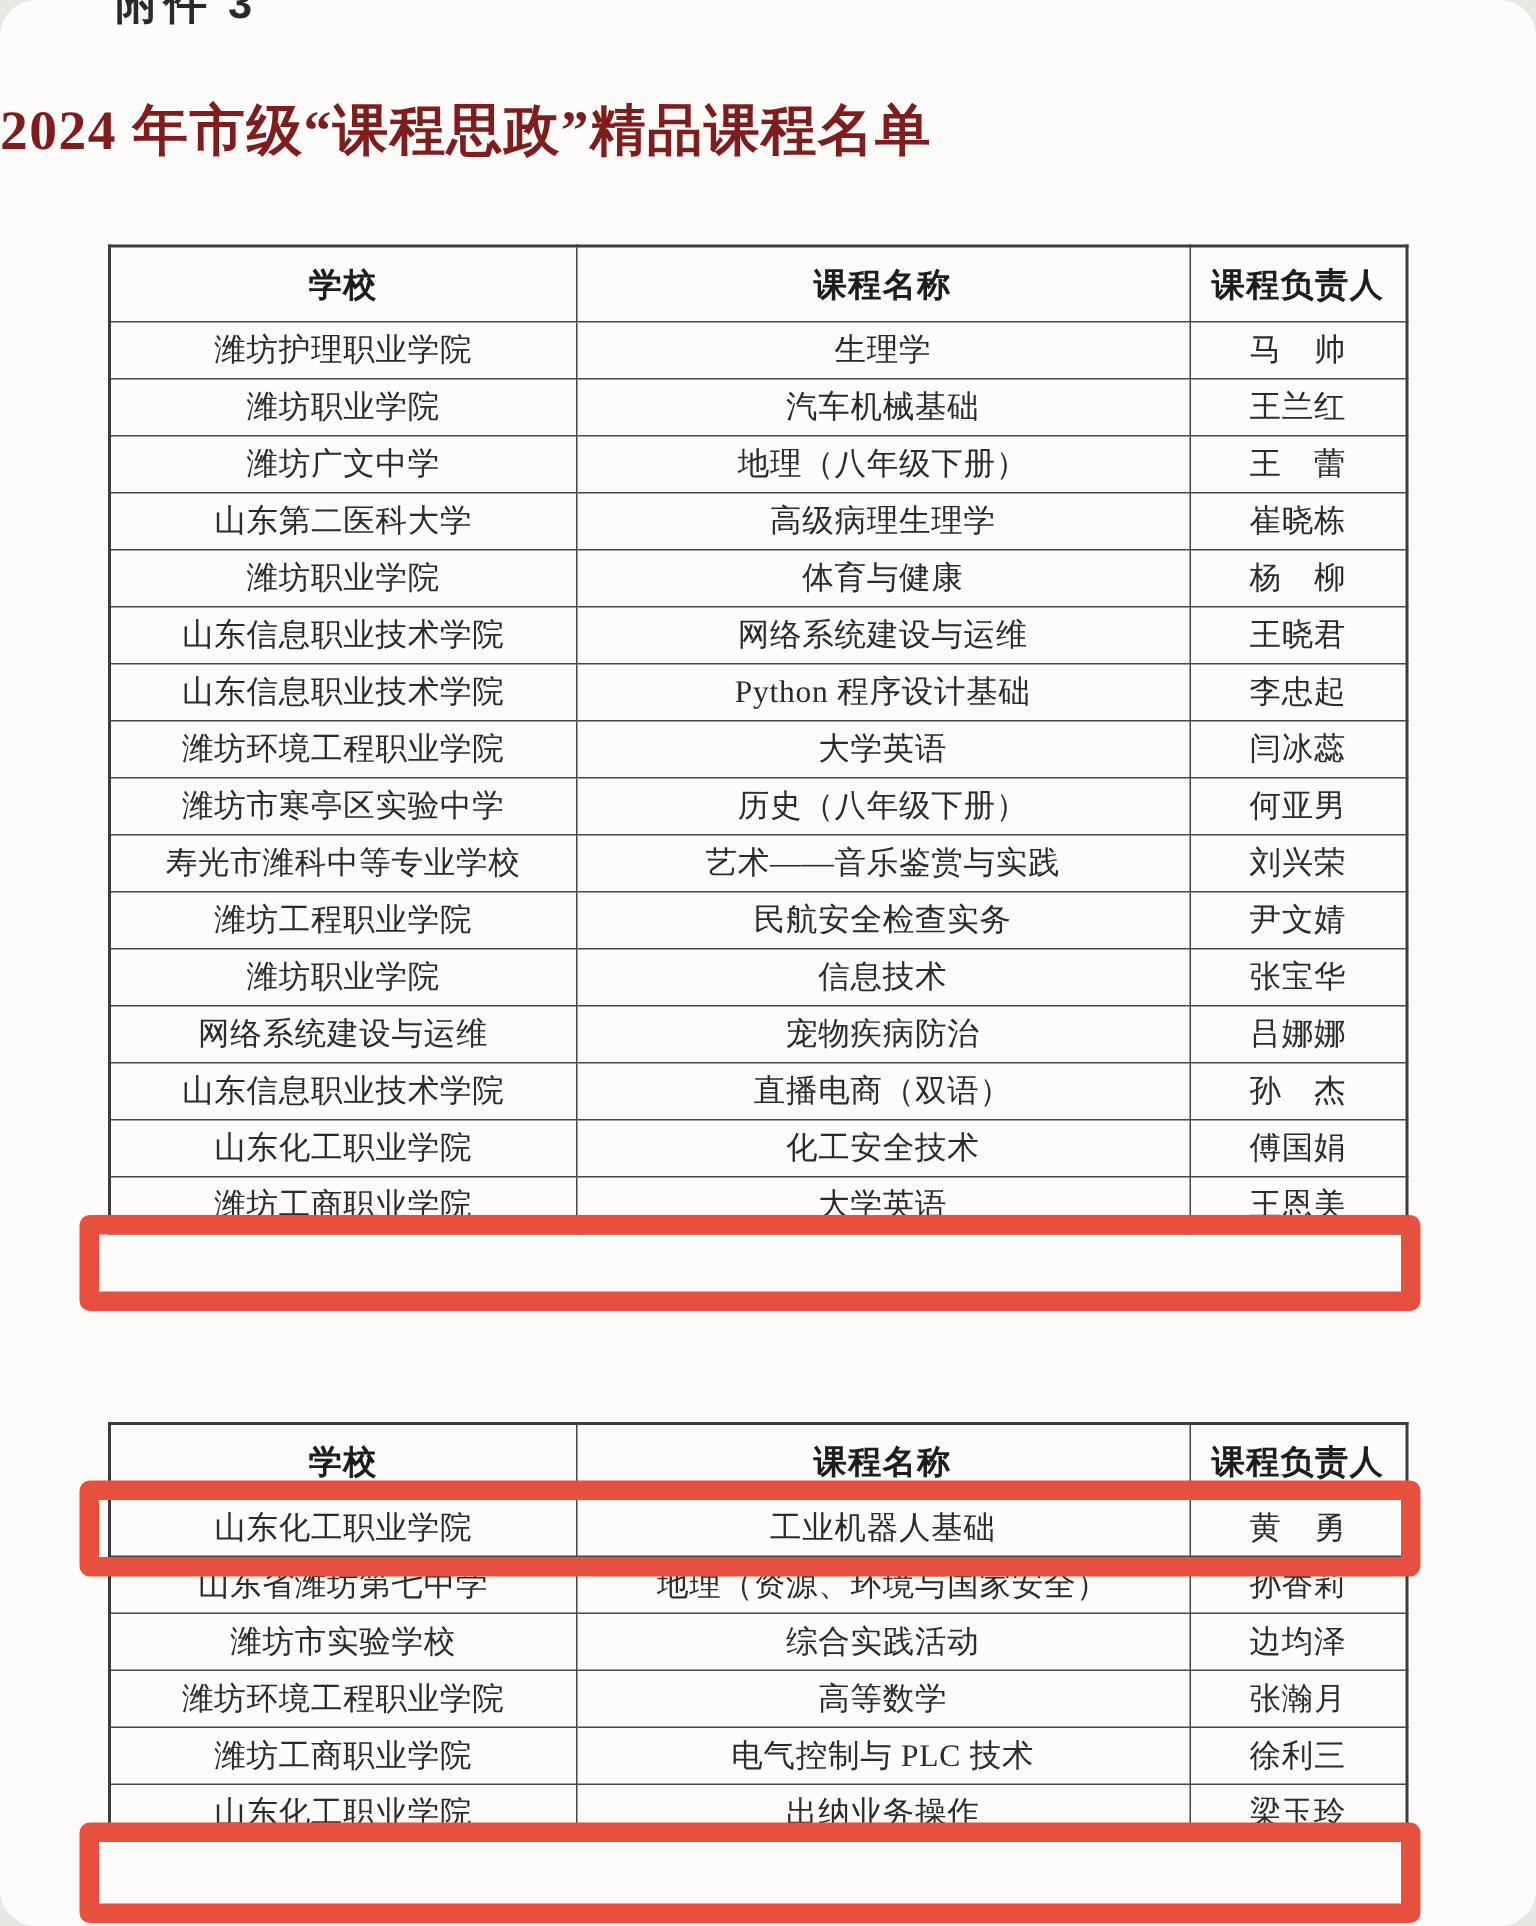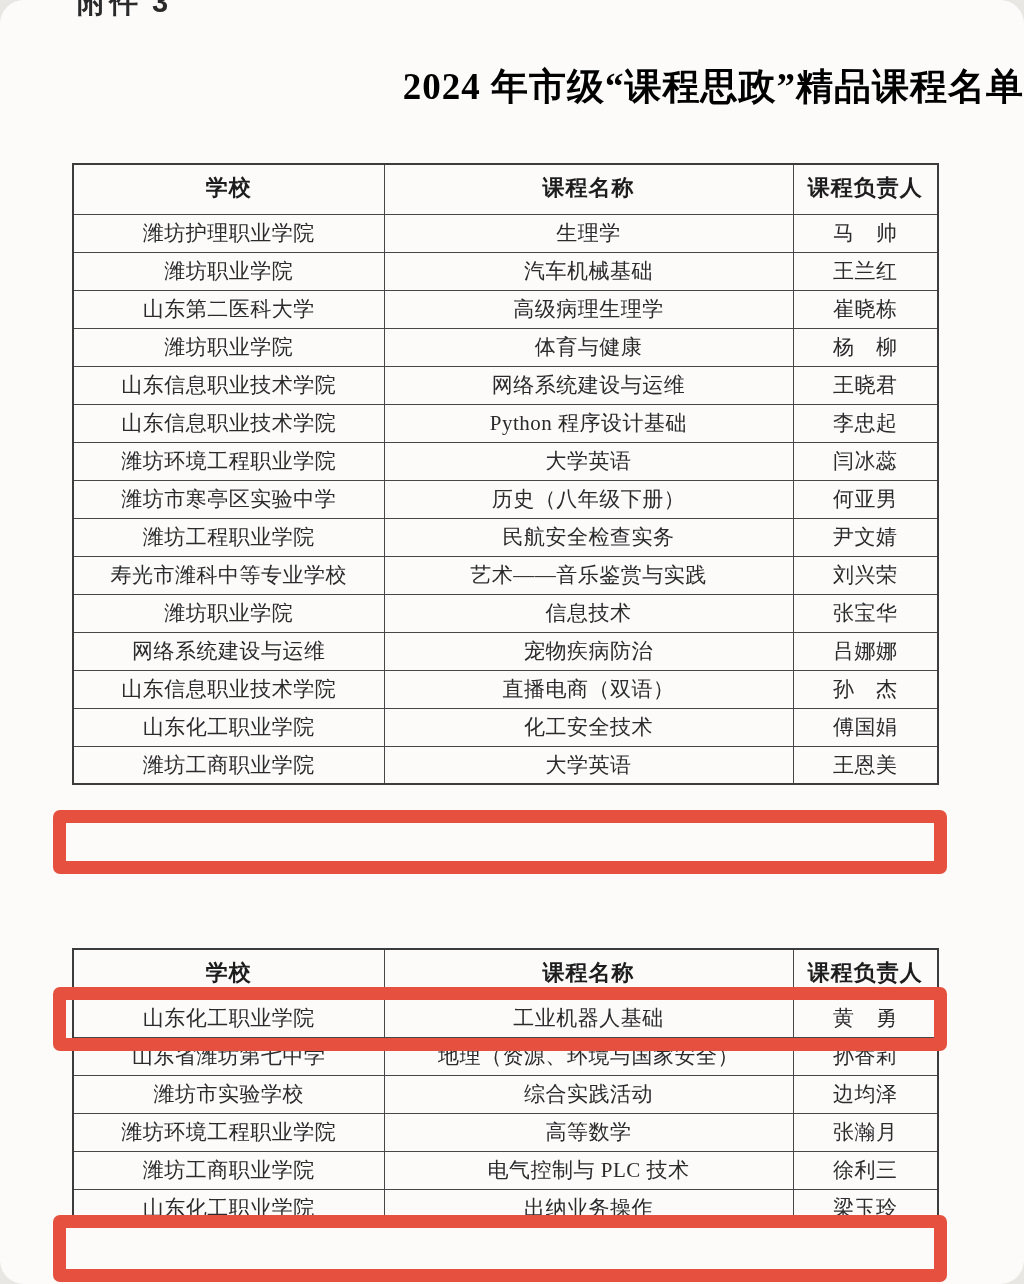--- a/index.html
+++ b/index.html
@@ -15,44 +15,44 @@
     border-radius:24px;
   }
   .attachment {
     position:absolute; top:-17px; left:77px;
     font-family:"Liberation Sans","DejaVu Sans",sans-serif;
     font-weight:600; font-size:29px; color:#2a2a2a;
     letter-spacing:3px; white-space:nowrap;
   }
   .title {
     position:absolute; top:62px; left:0; width:100%;
-    margin:0; text-align:right;
+    margin:0; text-align:left;
     font-family:"Liberation Serif","DejaVu Serif",serif;
-    font-weight:700; font-size:37px; color:#000000;
+    font-weight:700; font-size:37px; color:#7f1d1d;
     letter-spacing:1px; white-space:nowrap;
   }
   table.course-table {
     position:absolute; left:72px;
     width:865px; table-layout:fixed;
     border-collapse:collapse;
     border:2px solid #3c3c3c;
     background:transparent;
   }
   .t1 { top:163px; }
   .t2 { top:948px; }
   .course-table th, .course-table td {
     border:1px solid #474747;
     text-align:center; vertical-align:middle;
     overflow:hidden; white-space:nowrap;
     padding:0; line-height:1.15;
   }
   .course-table thead tr { height:50px; }
   .course-table tbody tr { height:38px;padding-left:46px; }
   .course-table th {
-    font-family:Liberation Mono, monospace;
+    font-family:Liberation Serif, serif;
     font-weight:600; font-size:22px; color:#1d1d1d;
     letter-spacing:1px;
   }
   .course-table td {
     font-family:"Liberation Serif","DejaVu Serif",serif;
     font-weight:400; font-size:21px; color:#2b2b2b;
     letter-spacing:0.5px;
   }
   col.c1 { width:311px; }
   col.c2 { width:409px; }
@@ -98,20 +98,25 @@
           <td>生理学</td>
           <td>马　帅</td>
         </tr>
 
         <tr>
           <td>潍坊职业学院</td>
           <td>汽车机械基础</td>
           <td>王兰红</td>
         </tr>
 
+        <tr>
+          <td>潍坊广文中学</td>
+          <td>地理（八年级下册）</td>
+          <td>王　蕾</td>
+        </tr>
 
         <tr>
           <td>山东第二医科大学</td>
           <td>高级病理生理学</td>
           <td>崔晓栋</td>
         </tr>
 
         <tr>
           <td>潍坊职业学院</td>
           <td>体育与健康</td>
@@ -138,29 +143,29 @@
         </tr>
 
         <tr>
           <td>潍坊市寒亭区实验中学</td>
           <td>历史（八年级下册）</td>
           <td>何亚男</td>
         </tr>
 
 
         <tr>
+          <td>寿光市潍科中等专业学校</td>
+          <td>艺术——音乐鉴赏与实践</td>
+          <td>刘兴荣</td>
+        </tr>
+
+        <tr>
           <td>潍坊工程职业学院</td>
           <td>民航安全检查实务</td>
           <td>尹文婧</td>
-        </tr>
-
-        <tr>
-          <td>寿光市潍科中等专业学校</td>
-          <td>艺术——音乐鉴赏与实践</td>
-          <td>刘兴荣</td>
         </tr>
 
         <tr>
           <td>潍坊职业学院</td>
           <td>信息技术</td>
           <td>张宝华</td>
         </tr>
 
         <tr>
           <td>网络系统建设与运维</td>

